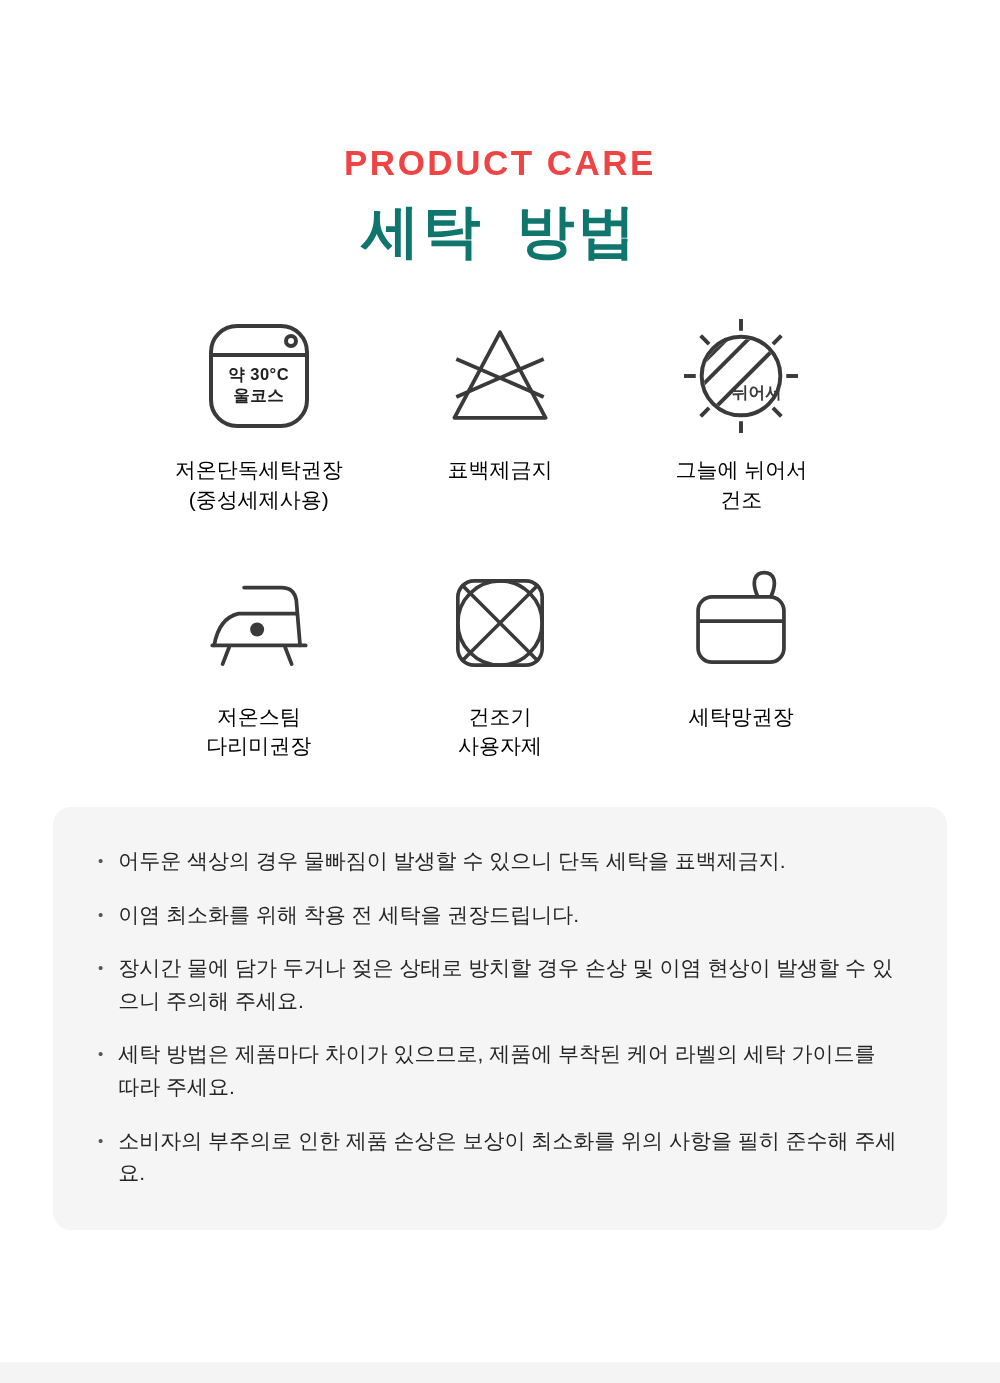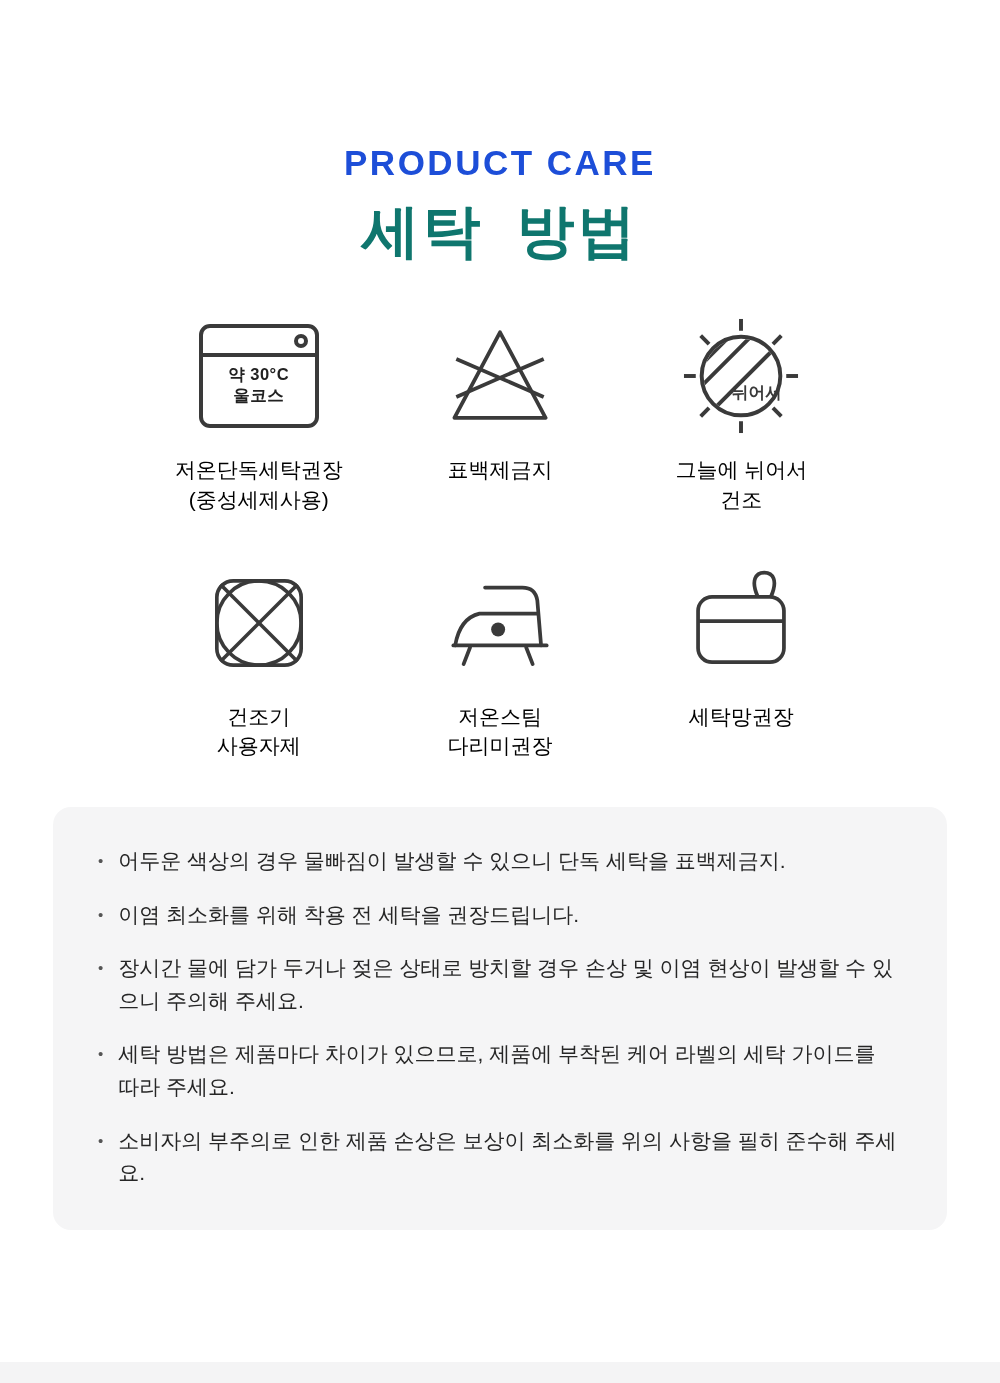--- a/index.html
+++ b/index.html
@@ -5,21 +5,21 @@
   html,body { margin:0; padding:0; }
   body {
     width:1000px; height:1383px;
     background:#ffffff;
     font-family:"Liberation Sans","DejaVu Sans",sans-serif;
     position:relative; overflow:hidden;
     color:#222;
   }
   .header { text-align:center; padding-top:144px; }
   .eyebrow {
-    font-size:35px; font-weight:800; color:#1d4ed8;
+    font-size:35px; font-weight:800; color:#ef4444;
     letter-spacing:2.5px; line-height:38px;
   }
   .title {
     margin:16px 0 0 0;
     font-size:58px; font-weight:700; color:#0f766e;
     letter-spacing:3px; word-spacing:14px; line-height:66px;
   }
 
   .grid {
     width:724px; margin:48px auto 0;
@@ -28,22 +28,22 @@
   }
   .cell { display:flex; flex-direction:column; align-items:center; }
   .icon-area { height:128px; display:flex; align-items:center; justify-content:center; }
   .label {
     margin-top:15px; font-size:21px; line-height:1.42;
     color:#000000; text-align:center; white-space:pre-line;
   }
 
   
   .washer {
-    width:120px; height:104px; box-sizing:border-box;
-    border:4px solid #3a3a3a; border-radius:11px;
+    width:100px; height:104px; box-sizing:border-box;
+    border:4px solid #3a3a3a; border-radius:28px;
   }
   .washer-top { height:25px; border-bottom:4px solid #3a3a3a; position:relative; }
   .washer-dot {
     position:absolute; right:7px; top:6px;
     width:6px; height:6px; border:4px solid #3a3a3a; border-radius:50%;
   }
   .washer-text {
     text-align:center; font-size:16.5px; font-weight:700; color:#222;
     line-height:1.3; padding-top:7px; white-space:pre-line; letter-spacing:0.5px;
   }
@@ -133,52 +133,52 @@
             <text x="76" y="82" text-anchor="middle" font-size="17" font-weight="600" fill="#3a3a3a" stroke="none">뉘어서</text>
           </g>
         </svg>
       </div>
       <div class="label">그늘에 뉘어서
 건조</div>
     </div>
 
     <div class="cell">
       <div class="icon-area">
-        <svg class="care" width="110" height="110" viewBox="0 0 120 120">
-          <g stroke="#3a3a3a" stroke-width="4" fill="none" stroke-linejoin="round">
-            <rect x="14" y="14" width="92" height="92" rx="18"></rect>
-            <circle cx="60" cy="60" r="46"></circle>
-            <line x1="18" y1="18" x2="102" y2="102"></line>
-            <line x1="102" y1="18" x2="18" y2="102"></line>
-          </g>
-        </svg>
-      </div>
-      <div class="label">건조기
-사용자제</div>
-    </div>
-
-    <div class="cell">
-      <div class="icon-area">
         <svg class="care" width="112" height="112" viewBox="0 0 120 120">
           <g stroke="#3a3a3a" stroke-width="4" fill="none" stroke-linecap="round">
             <path d="M 44 22 L 84 22 Q 98 22 100 36 L 104 84"></path>
             <path d="M 12 84 Q 17 55 38 50 L 100 50"></path>
             <path d="M 10 84 L 110 84"></path>
             <path d="M 28 86 L 21 104"></path>
             <path d="M 88 86 L 95 104"></path>
             <circle cx="58" cy="67" r="7.5" fill="#3a3a3a" stroke="none"></circle>
           </g>
         </svg>
       </div>
       <div class="label">저온스팀
 다리미권장</div>
     </div>
 
     <div class="cell">
       <div class="icon-area">
+        <svg class="care" width="110" height="110" viewBox="0 0 120 120">
+          <g stroke="#3a3a3a" stroke-width="4" fill="none" stroke-linejoin="round">
+            <rect x="14" y="14" width="92" height="92" rx="18"></rect>
+            <circle cx="60" cy="60" r="46"></circle>
+            <line x1="18" y1="18" x2="102" y2="102"></line>
+            <line x1="102" y1="18" x2="18" y2="102"></line>
+          </g>
+        </svg>
+      </div>
+      <div class="label">건조기
+사용자제</div>
+    </div>
+
+    <div class="cell">
+      <div class="icon-area">
         <svg class="care" width="112" height="112" viewBox="0 0 120 120">
           <g stroke="#3a3a3a" stroke-width="4" fill="none" stroke-linejoin="round">
             <rect x="14" y="32" width="92" height="70" rx="15"></rect>
             <line x1="14" y1="58" x2="106" y2="58"></line>
             <path d="M 78 32 C 70 14 76 6 85 6 C 94 6 100 14 92 32"></path>
           </g>
         </svg>
       </div>
       <div class="label">세탁망권장</div>
     </div>

